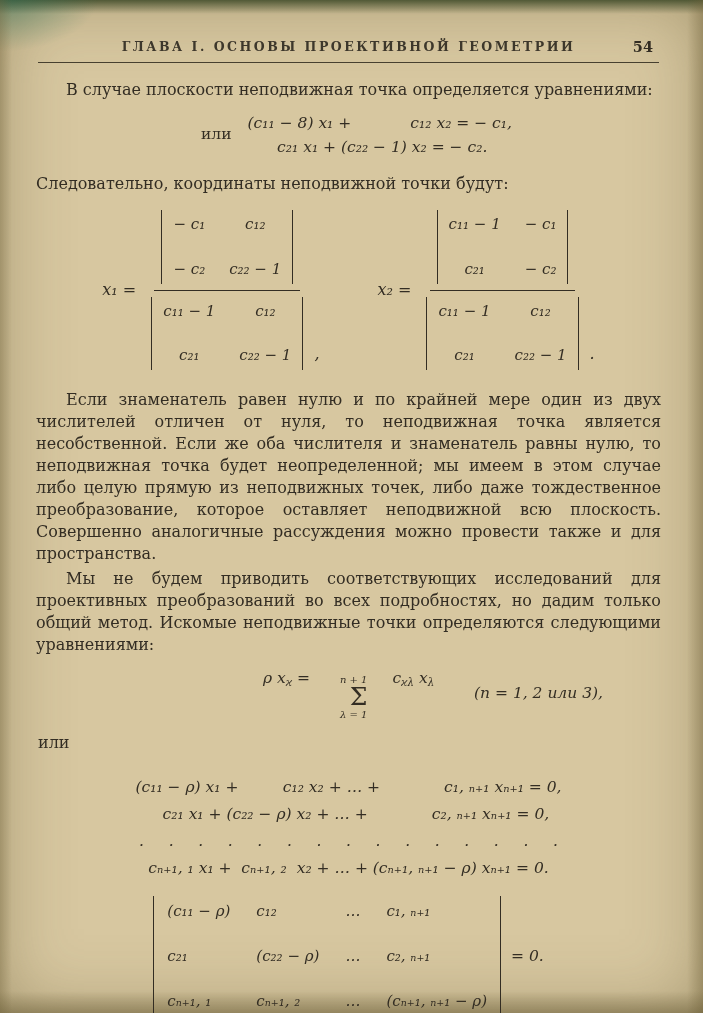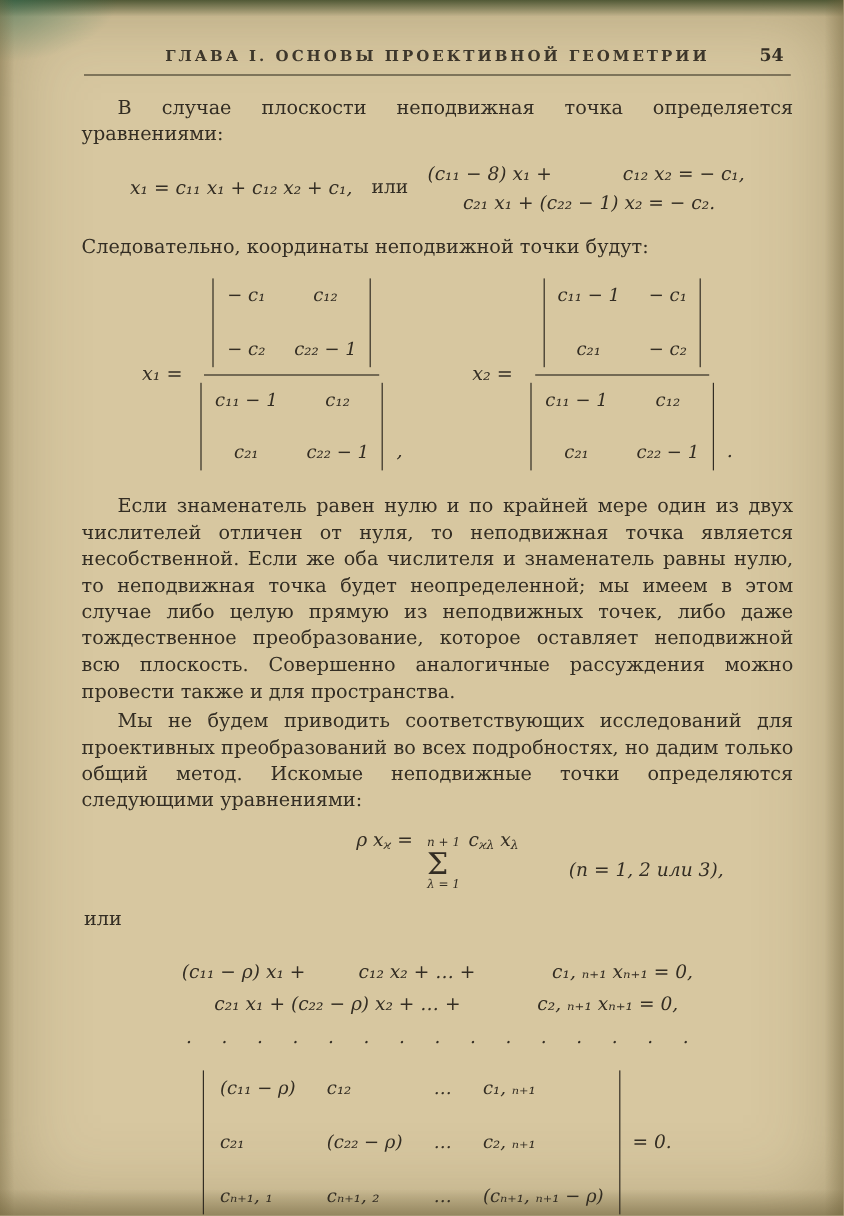--- a/index.html
+++ b/index.html
@@ -12,21 +12,21 @@
   .page {
     position: relative;
     width: 703px;
     height: 1013px;
     margin: 0 auto;
     background: var(--paper);
     color: var(--ink);
     font-family: "DejaVu Serif", "Liberation Serif", serif;
     font-size: 16px;
     line-height: 1.38;
-    padding: 30px 42px 24px 68px;
+    padding: 30px 42px 24px 36px;
     overflow: hidden;
     box-shadow: inset 0 0 70px rgba(104, 92, 52, 0.45);
   }
   
   .edge-top {
     position: absolute; top: 0; left: 0; right: 0; height: 14px;
     background: linear-gradient(180deg, rgba(62,74,40,0.85), rgba(62,74,40,0.0));
     pointer-events: none;
   }
   .corner-green {
@@ -133,24 +133,23 @@
     justify-content: center;
     align-items: center;
     margin: 12px 0;
     font-size: 15.5px;
   }
   .annotation {
     position: absolute;
     right: 58px;
     top: 50%;
     transform: translateY(-50%);
-    margin-top: 10px;
   }
   .sub { font-size: 66%; vertical-align: -0.28em; font-style: italic; }
-  .sum { display: inline-flex; flex-direction: column; align-items: flex-start; margin: 0 7px; }
+  .sum { display: inline-flex; flex-direction: column; align-items: flex-end; margin: 0 25px; }
   .sum .limit { font-size: 10px; line-height: 1.1; font-style: italic; }
   .sum .sigma { font-size: 25px; line-height: 0.95; font-style: normal; }
 
   .or-line { margin: 6px 0 8px 2px; text-align: left; }
 
   .system {
     text-align: center;
     margin: 20px 0 14px 0;
     font-size: 15.5px;
   }
@@ -175,21 +174,20 @@
     <div class="page-number">54</div>
   </header>
   <hr class="header-rule">
 
   <main>
 
     <p class="indent">В случае плоскости неподвижная точка определяется уравнениями:</p>
 
     <div class="eq-row math">
       <div class="eq-col">
-        <div class="pre">x₁ = c₁₁ x₁ + c₁₂ x₂ + c₁,</div>
       </div>
       <div class="connector">или</div>
       <div class="eq-col">
         <div class="pre">(c₁₁ − 8) x₁ +            c₁₂ x₂ = − c₁,</div>
         <div class="pre">      c₂₁ x₁ + (c₂₂ − 1) x₂ = − c₂.</div>
       </div>
     </div>
 
     <p>Следовательно, координаты неподвижной точки будут:</p>
 
@@ -257,20 +255,21 @@
       </span>
       <span class="annotation math">(n = 1, 2 или 3),</span>
     </div>
 
     <p class="or-line">или</p>
 
     <div class="system math">
       <div class="pre">(c₁₁ − ρ) x₁ +         c₁₂ x₂ + … +             c₁, ₙ₊₁ xₙ₊₁ = 0,</div>
       <div class="pre">   c₂₁ x₁ + (c₂₂ − ρ) x₂ + … +             c₂, ₙ₊₁ xₙ₊₁ = 0,</div>
       <div class="pre">.     .     .     .     .     .     .     .     .     .     .     .     .     .     .</div>
+      <div class="pre">cₙ₊₁, ₁ x₁ +  cₙ₊₁, ₂  x₂ + … + (cₙ₊₁, ₙ₊₁ − ρ) xₙ₊₁ = 0.</div>
     </div>
 
 
     <div class="display-row det-row">
       <span class="det big math">
         <span>(c₁₁ − ρ)</span>
         <span>c₁₂</span>
         <span>…</span>
         <span>c₁, ₙ₊₁</span>
         <span>c₂₁</span>

